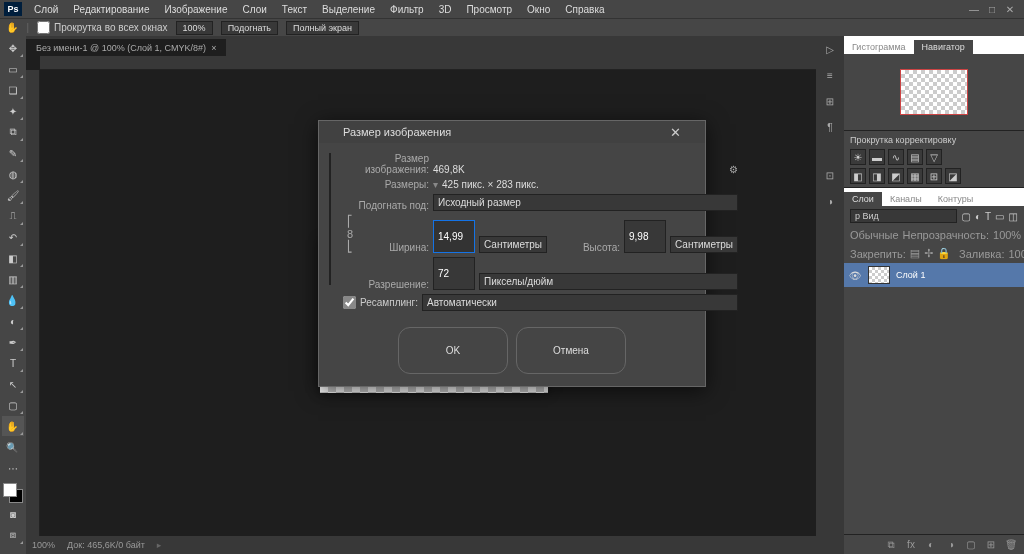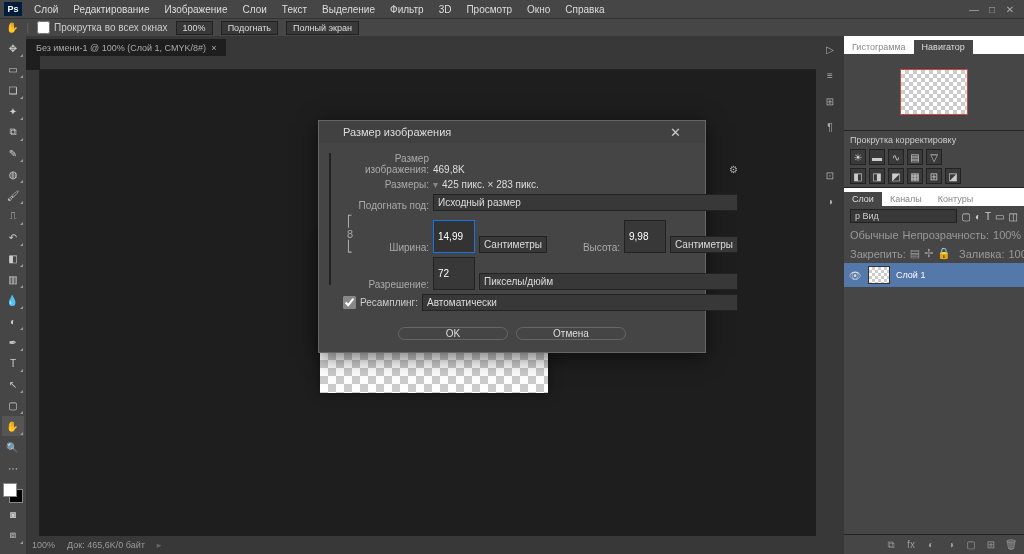--- a/index.html
+++ b/index.html
@@ -61,21 +61,21 @@
 .dlg-label{width:86px;text-align:right;color:#aaa}
 .dlg-val{color:#ddd}
 .dlg-input{background:#383838;border:1px solid #222;padding:10px 4px;color:#fff;font-size:10px;width:42px}
 .dlg-input.active{border:1px solid #1473e6;background:#333}
 .dlg-select{background:#383838;border:1px solid #222;padding:2px 4px;color:#ddd;font-size:10px;flex:1}
 .dlg-gear{color:#aaa;cursor:pointer;margin-left:auto}
 .dlg-link{width:14px;display:flex;flex-direction:column;align-items:center;justify-content:center;color:#aaa;font-size:11px}
 .dlg-chk{display:flex;align-items:center;gap:4px}
 .dlg-chk input{accent-color:#888}
 .dlg-buttons{display:flex;gap:8px;padding:6px 10px 12px;justify-content:center}
-.dlg-btn{flex:1;max-width:110px;background:transparent;border:1px solid #666;border-radius:12px;padding:0 0;color:#ddd;font-size:10px;cursor:pointer;text-align:center}
+.dlg-btn{flex:1;max-width:110px;background:transparent;border:1px solid #666;border-radius:12px;padding:17px 0;color:#ddd;font-size:10px;cursor:pointer;text-align:center}
 </style>
 </head>
 <body>
 
 <div class="menubar">
   <div class="ps-logo">Ps</div>
   <div class="menu-item">Слой</div>
   <div class="menu-item">Редактирование</div>
   <div class="menu-item">Изображение</div>
   <div class="menu-item">Слои</div>

